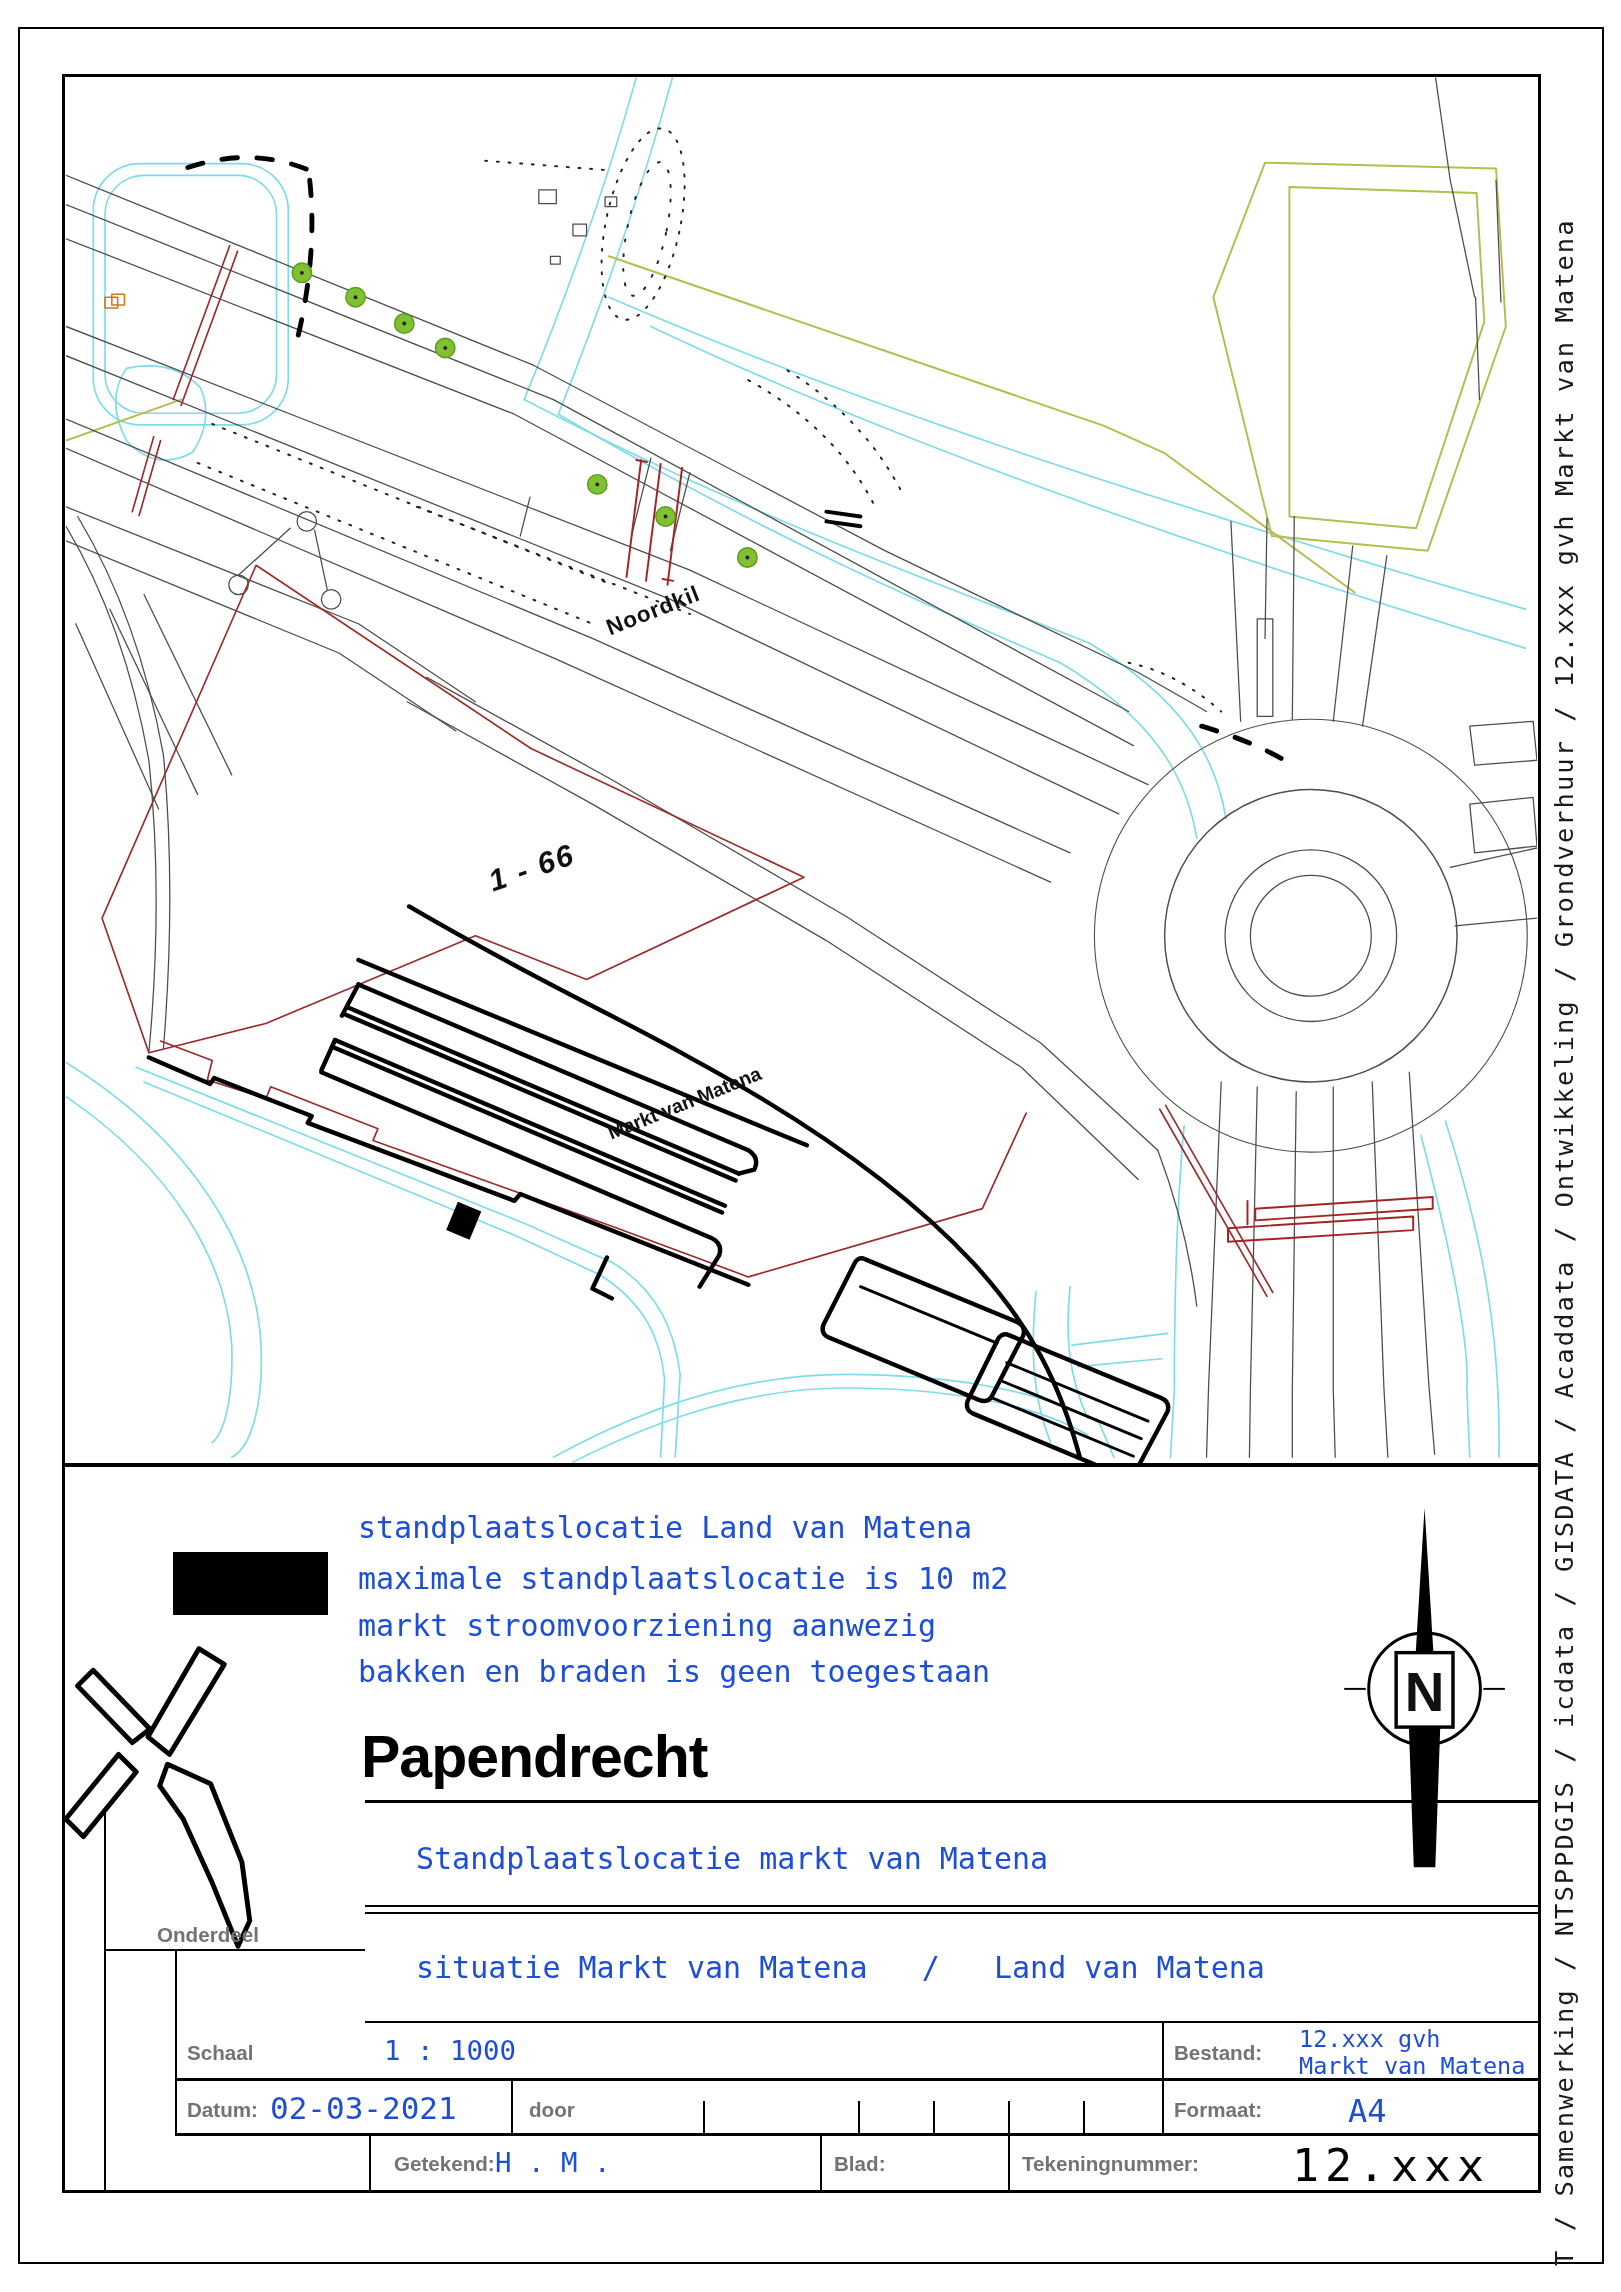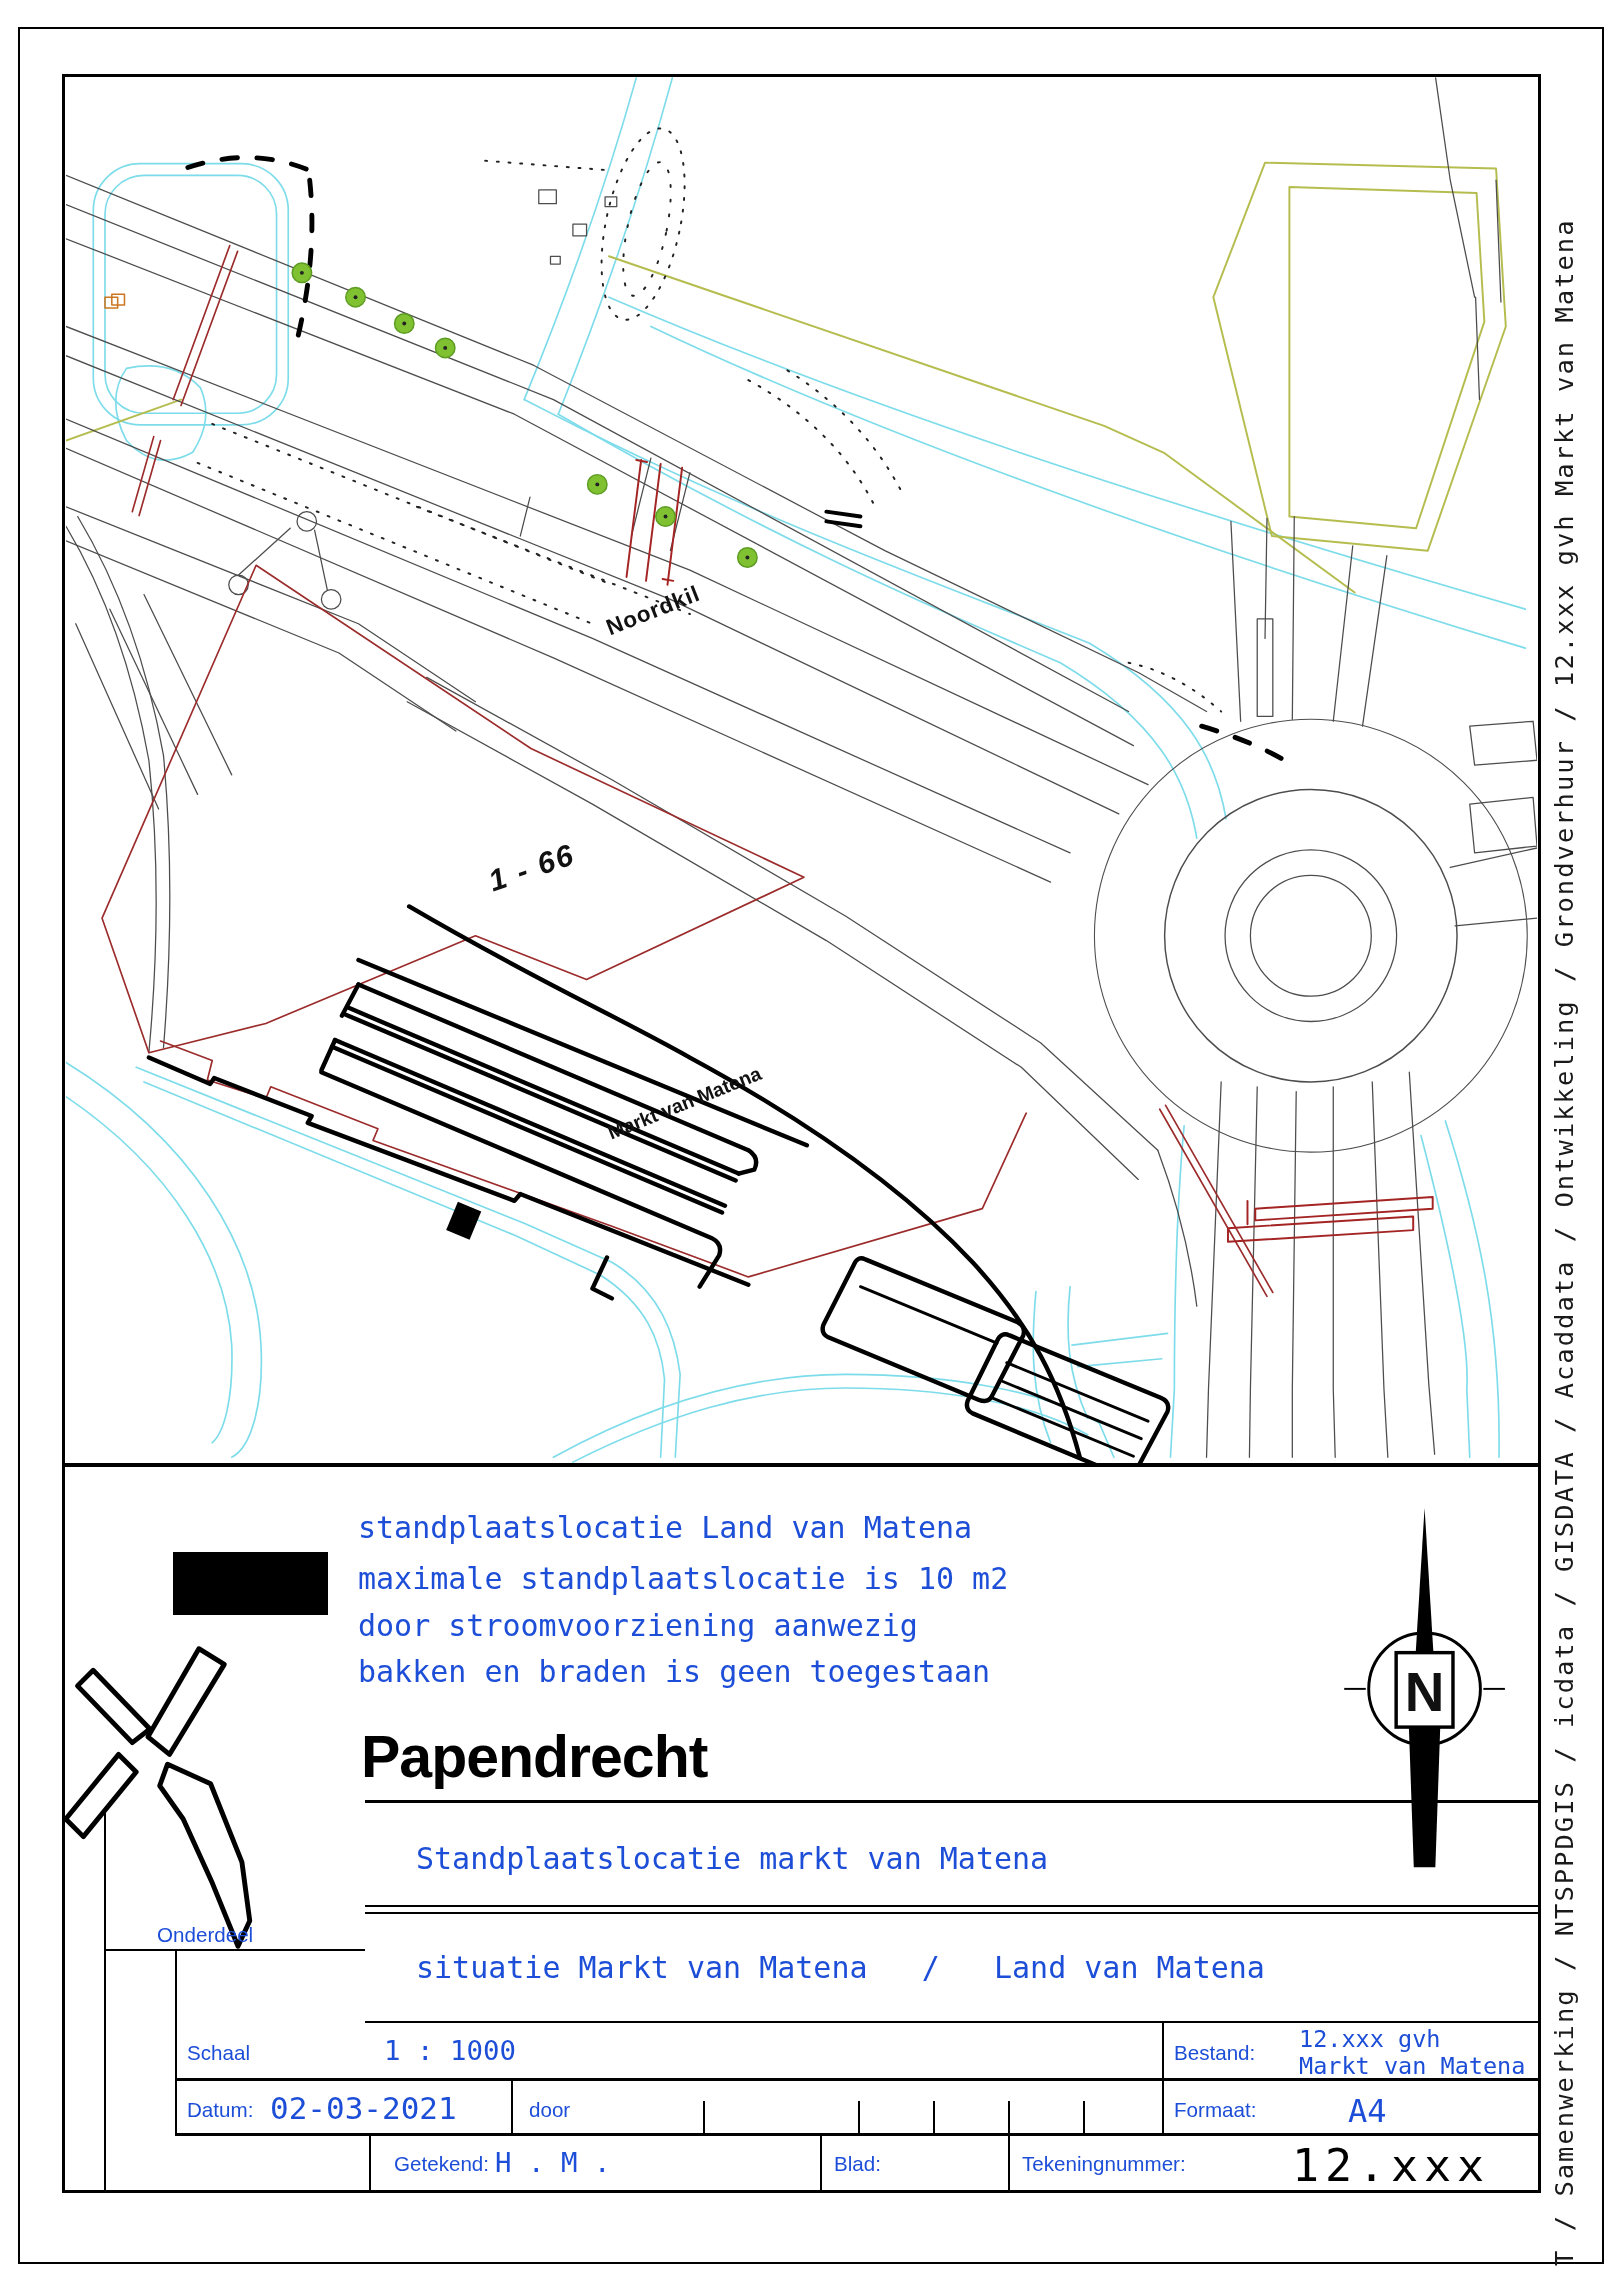--- a/index.html
+++ b/index.html
@@ -3,21 +3,21 @@
 <meta charset="utf-8">
 <style>
   html,body{margin:0;padding:0;background:#ffffff;}
   .page{position:relative;width:1621px;height:2293px;background:#fff;overflow:hidden;
         font-family:"Liberation Sans",sans-serif;color:#000;}
   .abs{position:absolute;}
   .line{position:absolute;background:#000;}
   .outer-border{position:absolute;left:17.6px;top:27.4px;width:1582px;height:2233px;border:2px solid #000;}
   .frame{position:absolute;left:62px;top:74px;width:1479px;height:2119px;border:3.9px solid #000;box-sizing:border-box;}
   .cad{font-family:"DejaVu Sans Mono",monospace;color:#1d4ed8;white-space:pre;}
-  .lbl{font-family:"Liberation Sans",sans-serif;font-weight:normal;color:#1d4ed8;}
+  .lbl{font-family:"Liberation Sans",sans-serif;font-weight:bold;color:#737373;}
   .legend-line{font-size:30px;letter-spacing:0px;}
   .row-title{font-size:30px;}
   .brand{font-family:"Liberation Sans",sans-serif;font-weight:bold;font-size:59px;letter-spacing:-1px;}
   .side-text{position:absolute;left:1549px;top:2266px;width:1960px;transform:rotate(-90deg);
              transform-origin:0 0;font-family:"DejaVu Sans Mono",monospace;font-size:25.5px;
              letter-spacing:2px;color:#1a1a1a;white-space:pre;}
   svg text{fill:#111;}
 </style>
 </head>
 <body>
@@ -214,21 +214,21 @@
       <text x="438" y="835" transform="rotate(-19 438 835)" font-size="31" font-weight="bold" font-style="italic" letter-spacing="2">1 - 66</text>
       <text x="637" y="1058" text-anchor="middle" transform="rotate(-22 637 1058)" font-size="20" font-weight="bold">Markt van Matena</text>
     </g>
   </svg>
 
   <div class="line" style="left:62px;top:1463px;width:1479px;height:3.9px;"></div>
 
   <div class="abs" style="left:173px;top:1552px;width:155px;height:63px;background:#000;"></div>
   <div class="abs cad legend-line" style="left:358px;top:1510px;">standplaatslocatie Land van Matena</div>
   <div class="abs cad legend-line" style="left:358px;top:1561px;">maximale standplaatslocatie is 10 m2</div>
-  <div class="abs cad legend-line" style="left:358px;top:1608px;">door stroomvoorziening aanwezig</div>
+  <div class="abs cad legend-line" style="left:358px;top:1608px;">markt stroomvoorziening aanwezig</div>
   <div class="abs cad legend-line" style="left:358px;top:1654px;">bakken en braden is geen toegestaan</div>
 
   <svg class="abs" style="left:1344px;top:1490px;" width="167" height="387" viewBox="0 0 170 395" fill="none">
     <polygon points="82,18 72,182 92,182" fill="#000"></polygon>
     <circle cx="82" cy="203" r="57" stroke="#000" stroke-width="3"></circle>
     <line x1="0" y1="203" x2="22" y2="203" stroke="#000" stroke-width="2"></line>
     <line x1="142" y1="203" x2="164" y2="203" stroke="#000" stroke-width="2"></line>
     <polygon points="66,242 98,242 93,385 71,385" fill="#000"></polygon>
     <rect x="53" y="166" width="58" height="76" fill="#fff" stroke="#000" stroke-width="3.5"></rect>
     <text x="82" y="226" text-anchor="middle" font-family="Liberation Sans, sans-serif" font-size="56" font-weight="bold" fill="#000">N</text>

